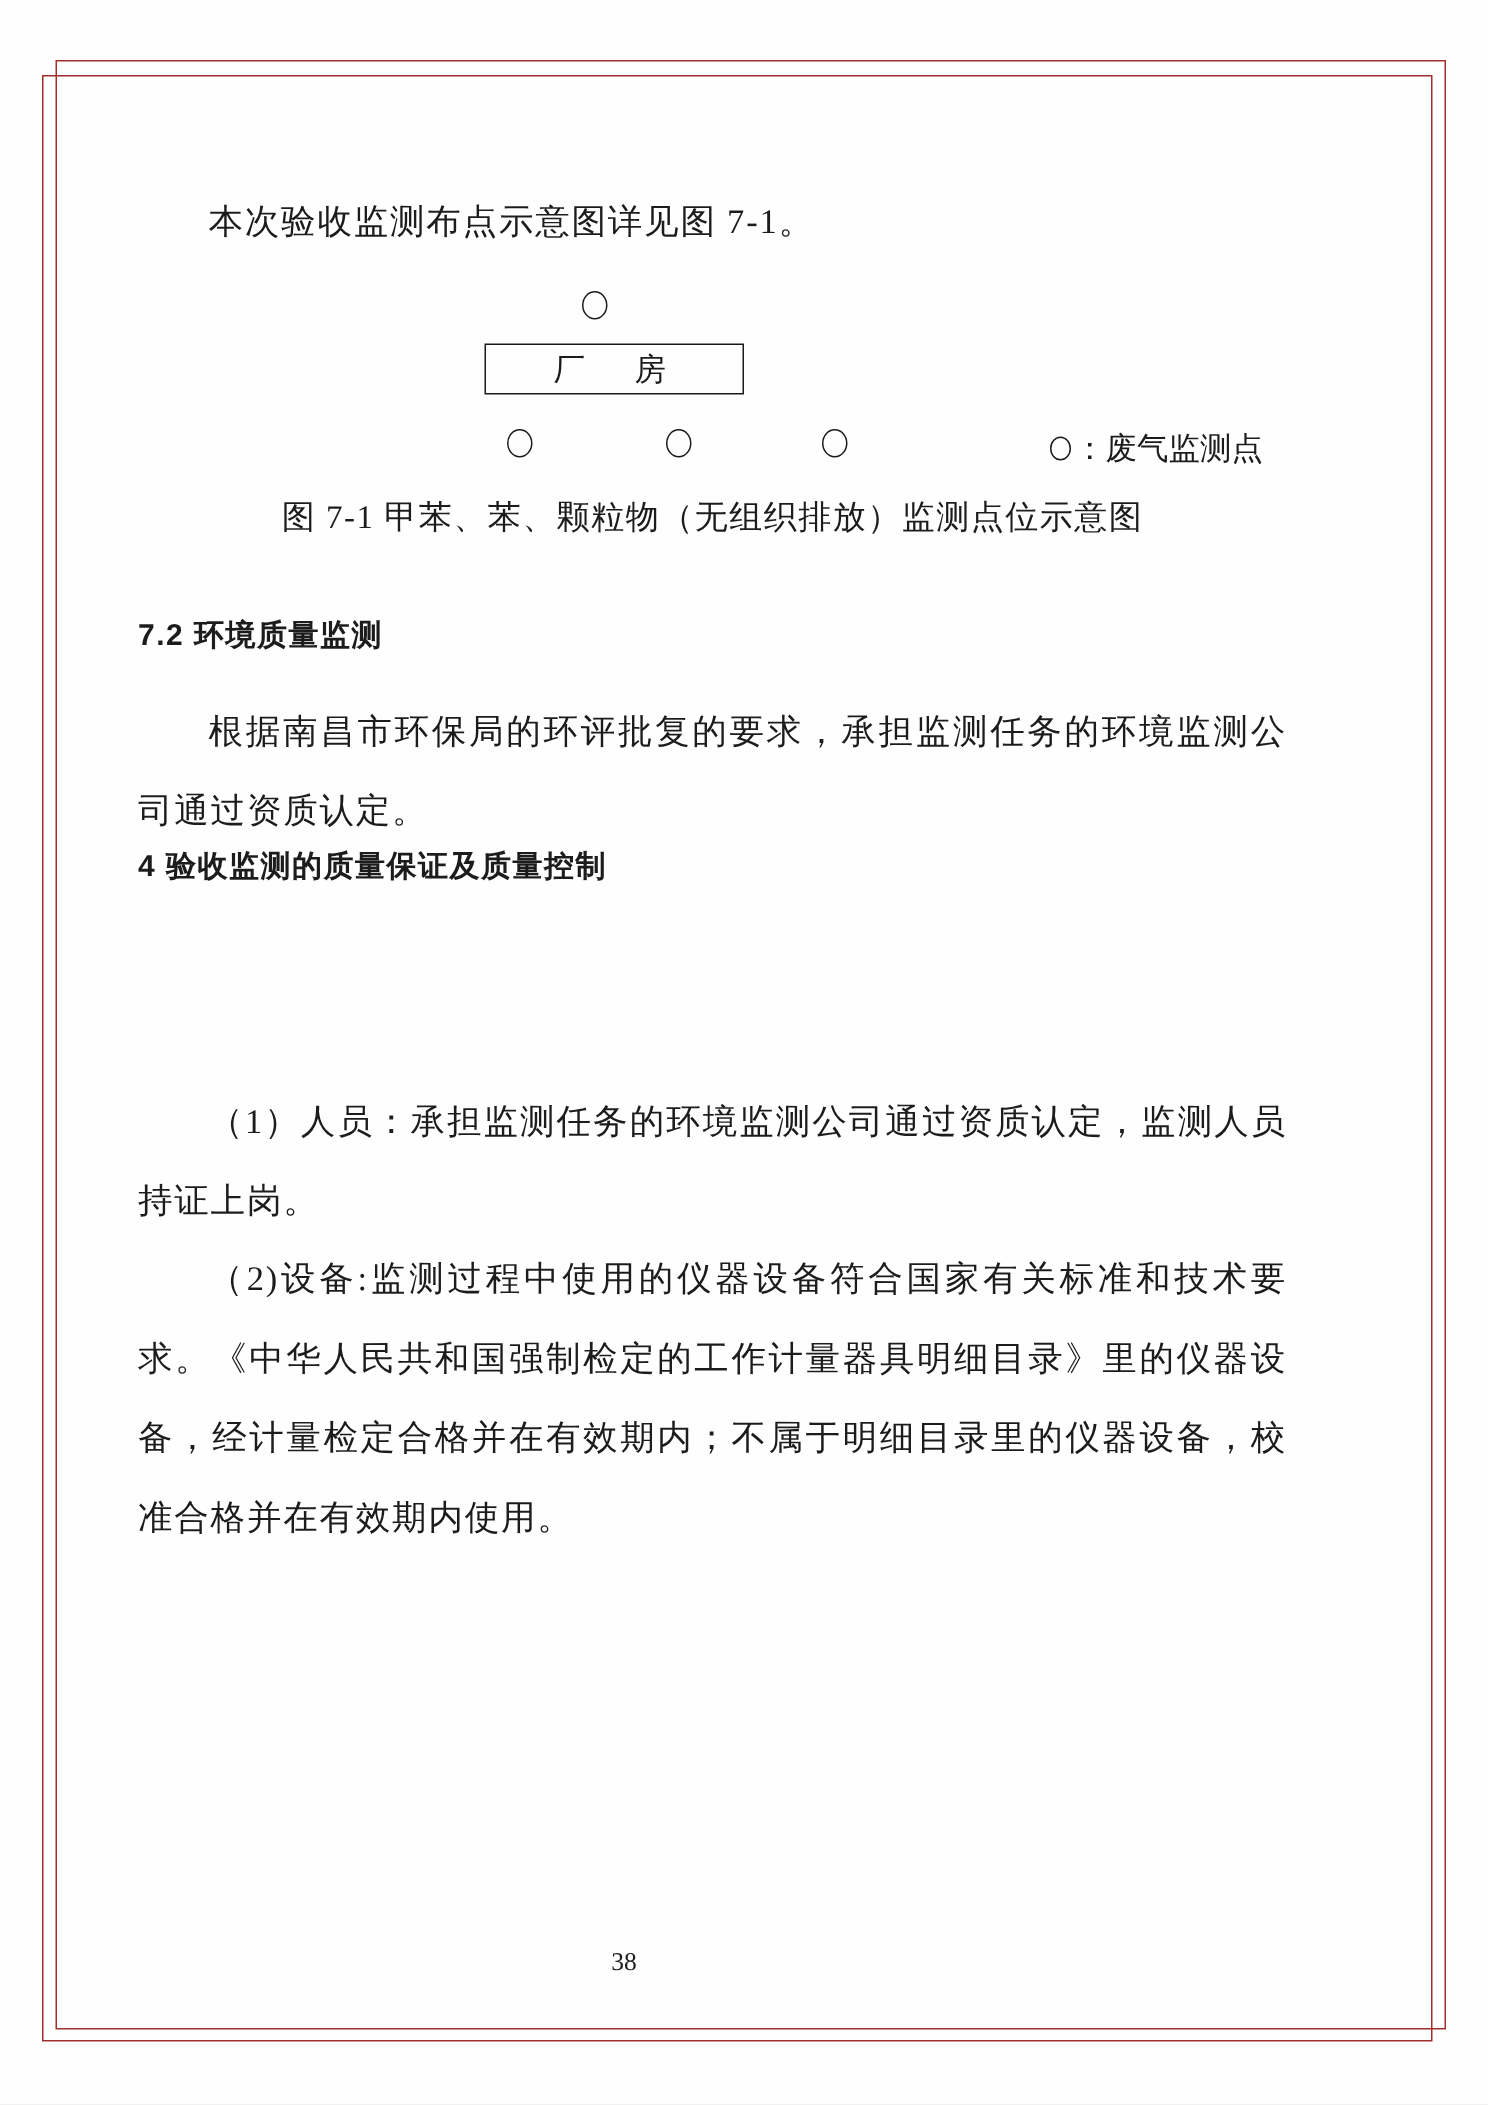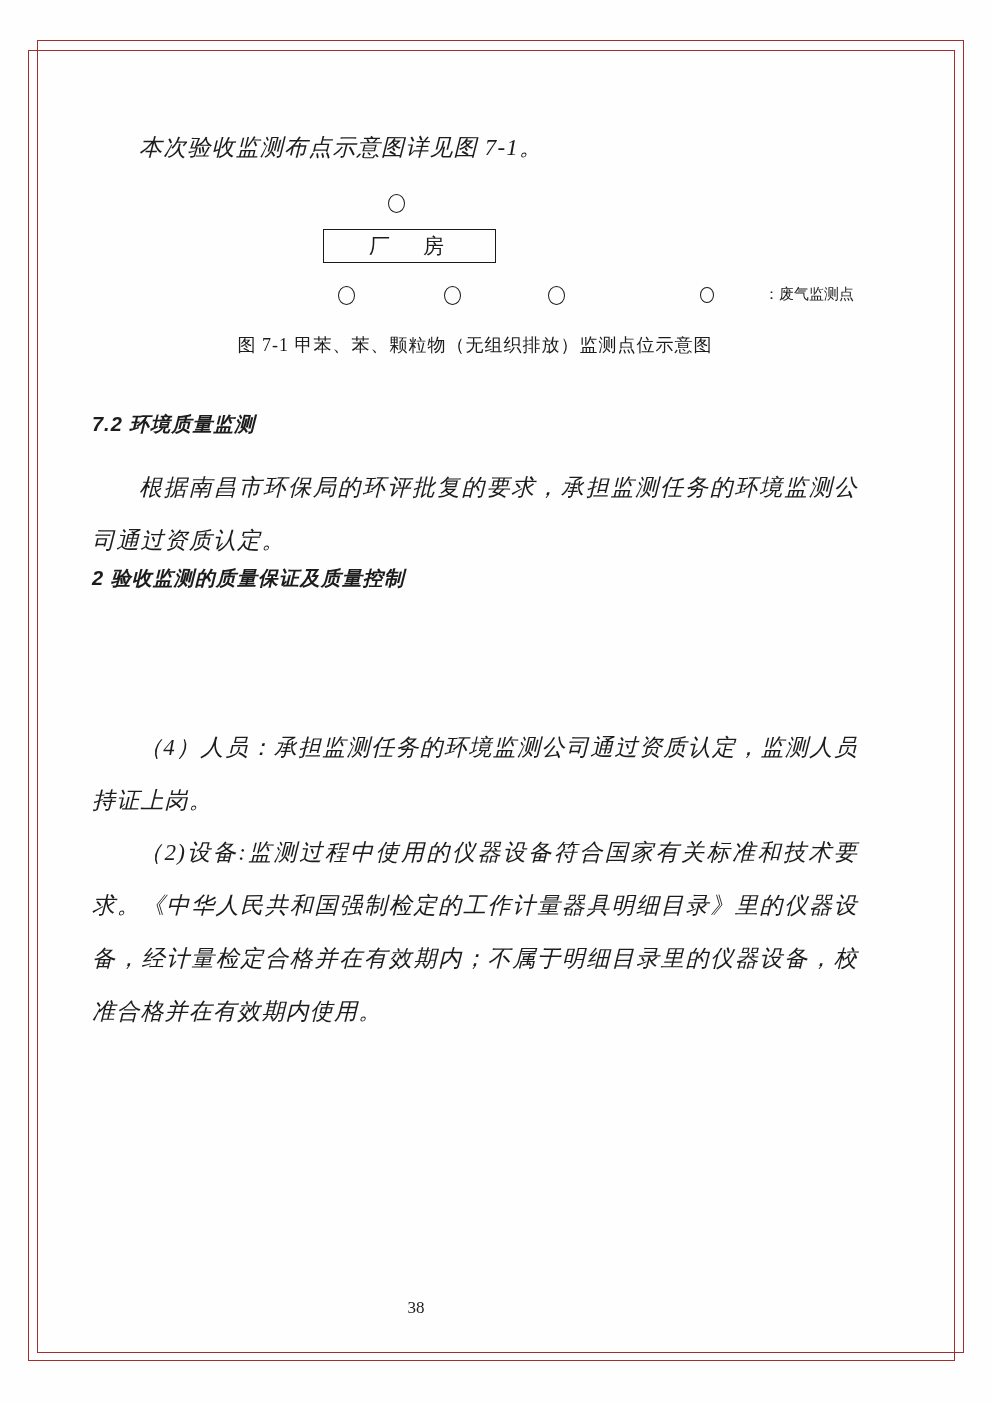--- a/index.html
+++ b/index.html
@@ -10,21 +10,21 @@
     margin:0 auto;
     overflow:hidden;
     font-family:"Liberation Serif","DejaVu Serif",serif;
     color:#1c1c1c;
   }
   
   .frame{position:absolute;border:1.5px solid #a02e2e;box-sizing:border-box;}
   .frame-a{left:37px;top:40px;width:927px;height:1313px;}
   .frame-b{left:28px;top:50px;width:927px;height:1311px;}
 
-  .block{position:absolute;left:92px;width:766px;font-style:italic;}
+  .block{position:absolute;left:92px;width:766px;}
   .body-text{
     font-size:23px;
     line-height:53px;
     letter-spacing:1.2px;
     text-align:justify;
     text-justify:inter-ideograph;
   }
   .indent{text-indent:47px;}
   .heading{
     font-family:"Liberation Sans","DejaVu Sans",sans-serif;
@@ -46,30 +46,30 @@
   }
   .building{
     position:absolute;left:231px;top:44px;width:173px;height:34px;
     border:1.6px solid #1a1a1a;box-sizing:border-box;
     display:flex;align-items:center;justify-content:center;
     font-size:21px;letter-spacing:6px;
   }
   .legend{
     position:absolute;left:608px;top:100px;
     display:flex;align-items:center;
-    font-size:15px;white-space:nowrap;gap:48px;
+    font-size:21px;white-space:nowrap;
   }
   .legend .point-small{
     width:14px;height:16px;
     border:1.5px solid #1a1a1a;border-radius:50%;
     box-sizing:border-box;margin-right:2px;
   }
   .caption{
     position:absolute;left:92px;top:330px;width:766px;
-    text-align:center;font-size:18px;line-height:30px;letter-spacing:1px;
+    text-align:center;font-size:22px;line-height:30px;letter-spacing:1px;
     white-space:nowrap;
   }
   .pageno{
     position:absolute;left:0;top:1296px;width:832px;
     text-align:center;font-size:17px;line-height:24px;
   }
 </style>
 </head>
 <body>
 
@@ -93,24 +93,24 @@
       <span>：废气监测点</span>
     </div>
   </div>
 
   <div class="caption">图 7-1 甲苯、苯、颗粒物（无组织排放）监测点位示意图</div>
 
   <div class="block heading" style="top:404px;">7.2 环境质量监测</div>
 
   <div class="block body-text indent" style="top:461px;">根据南昌市环保局的环评批复的要求，承担监测任务的环境监测公司通过资质认定。</div>
 
-  <div class="block heading" style="top:558px;">2 验收监测的质量保证及质量控制</div>
+  <div class="block heading" style="top:558px;">4 验收监测的质量保证及质量控制</div>
 
 
-  <div class="block body-text indent" style="top:721px;">（4）人员：承担监测任务的环境监测公司通过资质认定，监测人员持证上岗。</div>
+  <div class="block body-text indent" style="top:721px;">（1）人员：承担监测任务的环境监测公司通过资质认定，监测人员持证上岗。</div>
 
   <div class="block body-text indent" style="top:826px;">（2)设备:监测过程中使用的仪器设备符合国家有关标准和技术要求。《中华人民共和国强制检定的工作计量器具明细目录》里的仪器设备，经计量检定合格并在有效期内；不属于明细目录里的仪器设备，校准合格并在有效期内使用。</div>
 
 
 
   <div class="pageno">38</div>
 
 </div>
 
 </body></html>

